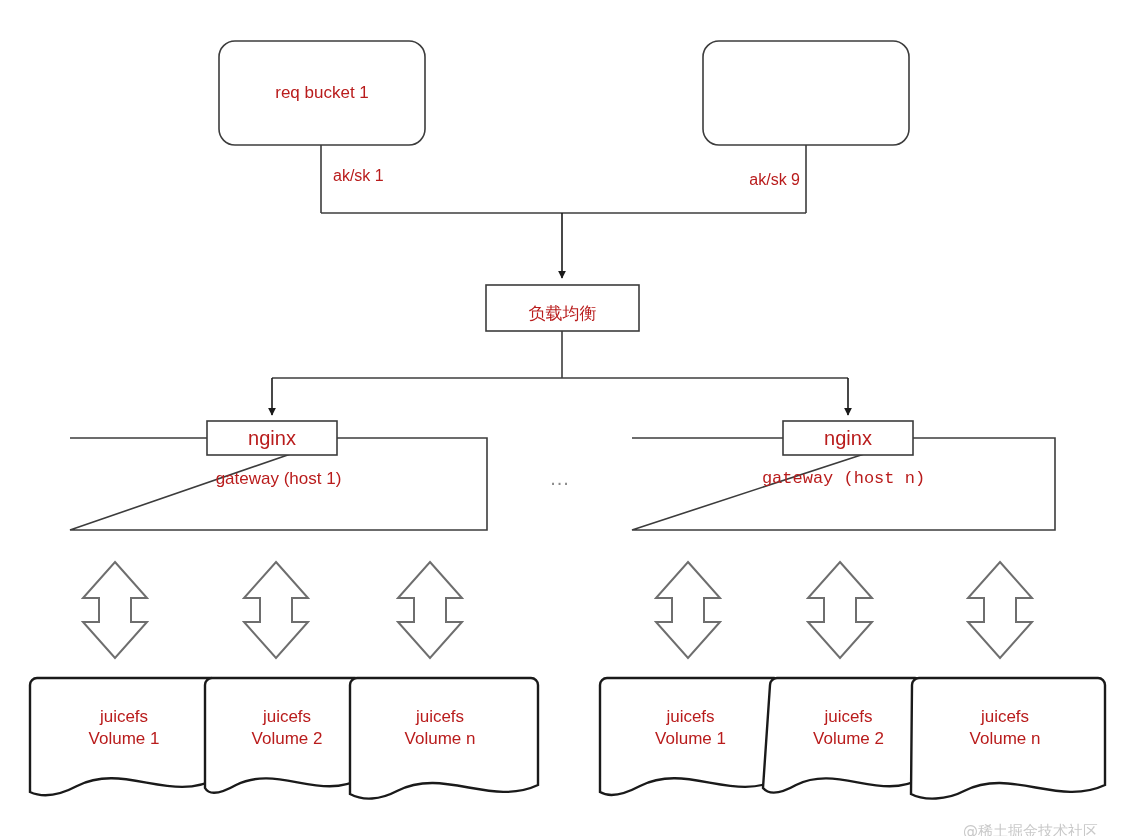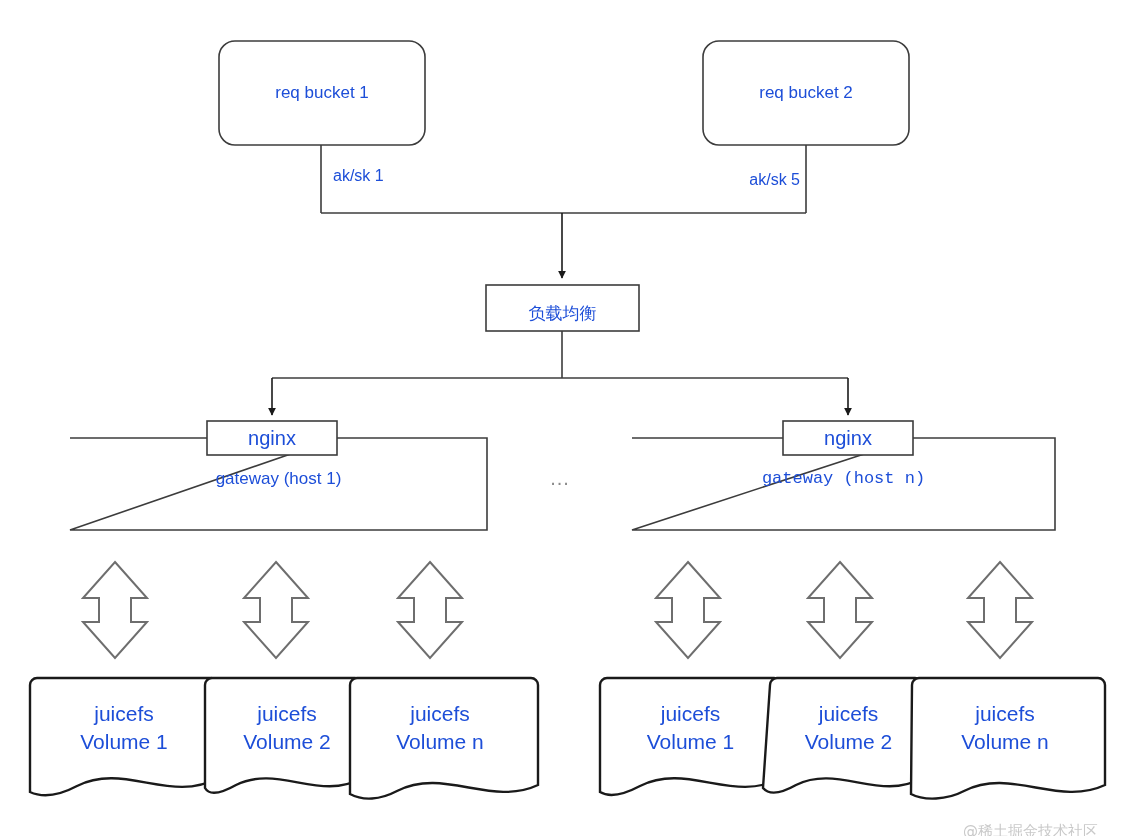--- a/index.html
+++ b/index.html
@@ -23,31 +23,31 @@
     left: 0;
     width: 1136px;
     height: 836px;
   }
   .node-label {
     position: absolute;
     display: flex;
     align-items: center;
     justify-content: center;
     text-align: center;
-    color: #1d4ed8;
+    color: #b91c1c;
     line-height: 1.32;
     white-space: pre-line;
     pointer-events: none;
   }
   .lbl-bucket { font-size: 17px; }
   .lbl-edge   { font-size: 16px; }
   .lbl-lb     { font-size: 17px; }
   .lbl-nginx  { font-size: 20px; }
   .lbl-gw     { font-size: 17px; }
-  .lbl-vol    { font-size: 21px; }
+  .lbl-vol    { font-size: 17px; }
   .lbl-ellipsis {
     font-size: 20px;
     color: #8a8a8a;
     letter-spacing: 1px;
   }
   .watermark {
     position: absolute;
     font-size: 15px;
     color: #c9c9c9;
     font-family: "DejaVu Sans", sans-serif;
@@ -104,24 +104,23 @@
 
     <path d="M600,685 a7,7 0 0 1 7,-7 L774,678 a7,7 0 0 1 7,7 L781,778
              c-47,26 -94,-16 -141,8 c-17,9 -30,12 -40,6 Z" fill="#ffffff" stroke="#1a1a1a" stroke-width="2.4"></path>
     <path d="M770,685 a7,7 0 0 1 7,-7 L915,678 a7,7 0 0 1 7,7 L922,778
              c-42,24 -84,-14 -126,7 c-16,9 -27,10 -33,3 Z" fill="#ffffff" stroke="#1a1a1a" stroke-width="2.4"></path>
     <path d="M912,685 a7,7 0 0 1 7,-7 L1098,678 a7,7 0 0 1 7,7 L1105,785
              c-47,22 -94,-18 -141,6 c-17,9 -40,10 -53,3 Z" fill="#ffffff" stroke="#1a1a1a" stroke-width="2.4"></path>
   </svg>
 
   <div class="node-label lbl-bucket" style="left:219px; top:41px; width:206px; height:104px;">req bucket 1</div>
-  <div class="node-label lbl-bucket" style="left:703px; top:41px; width:206px; height:104px;">req bucket 2</div>
 
   <div class="node-label lbl-edge" style="left:333px; top:164px; width:110px; height:24px; justify-content:flex-start;">ak/sk 1</div>
-  <div class="node-label lbl-edge" style="left:690px; top:168px; width:110px; height:24px; justify-content:flex-end;">ak/sk 5</div>
+  <div class="node-label lbl-edge" style="left:690px; top:168px; width:110px; height:24px; justify-content:flex-end;">ak/sk 9</div>
 
   <div class="node-label lbl-lb" style="left:486px; top:285px; width:153px; height:58px;">负载均衡</div>
 
   <div class="node-label lbl-nginx" style="left:207px; top:421px; width:130px; height:34px;">nginx</div>
   <div class="node-label lbl-nginx" style="left:783px; top:421px; width:130px; height:34px;">nginx</div>
 
   <div class="node-label lbl-gw" style="left:70px; top:465px; width:417px; height:28px;">gateway (host 1)</div>
   <div class="node-label lbl-gw" style="left:632px; top:465px; width:423px; height:28px;font-family:Liberation Mono, monospace;">gateway (host n)</div>
 
   <div class="node-label lbl-ellipsis" style="left:520px; top:466px; width:80px; height:24px;">...</div>

